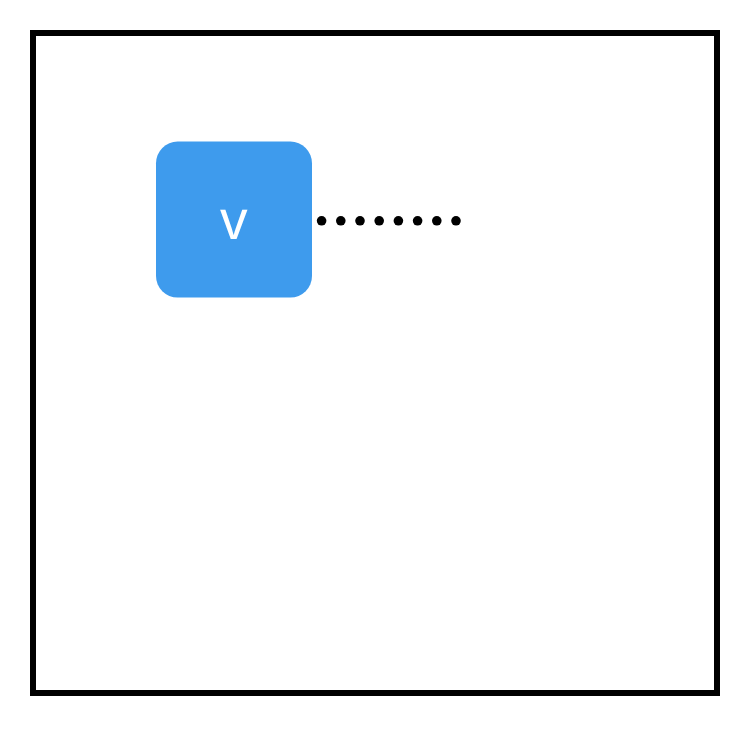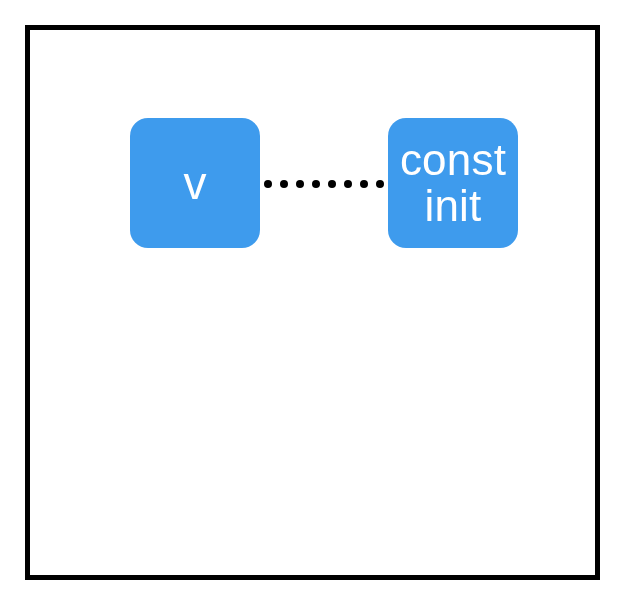--- a/index.html
+++ b/index.html
@@ -65,24 +65,20 @@
   </style>
 </head>
 <body>
 
 <div class="canvas">
 
   <div class="node node-v" style="background:#3e9bed;color:#ffffff;">
     <span>v</span>
   </div>
 
-  <div class="node node-constinit" style="background:#3e9bed;color:#ffffff;">
-    <span>const
-init</span>
-  </div>
 
   <div class="edge edge-dots" id="edge-dots">
       <span class="dot" style="left: 0px; background: rgb(0, 0, 0);"></span>
       <span class="dot" style="left: 16px; background: rgb(0, 0, 0);"></span>
       <span class="dot" style="left: 32px; background: rgb(0, 0, 0);"></span>
       <span class="dot" style="left: 48px; background: rgb(0, 0, 0);"></span>
       <span class="dot" style="left: 64px; background: rgb(0, 0, 0);"></span>
       <span class="dot" style="left: 80px; background: rgb(0, 0, 0);"></span>
       <span class="dot" style="left: 96px; background: rgb(0, 0, 0);"></span>
       <span class="dot" style="left: 112px; background: rgb(0, 0, 0);"></span>

